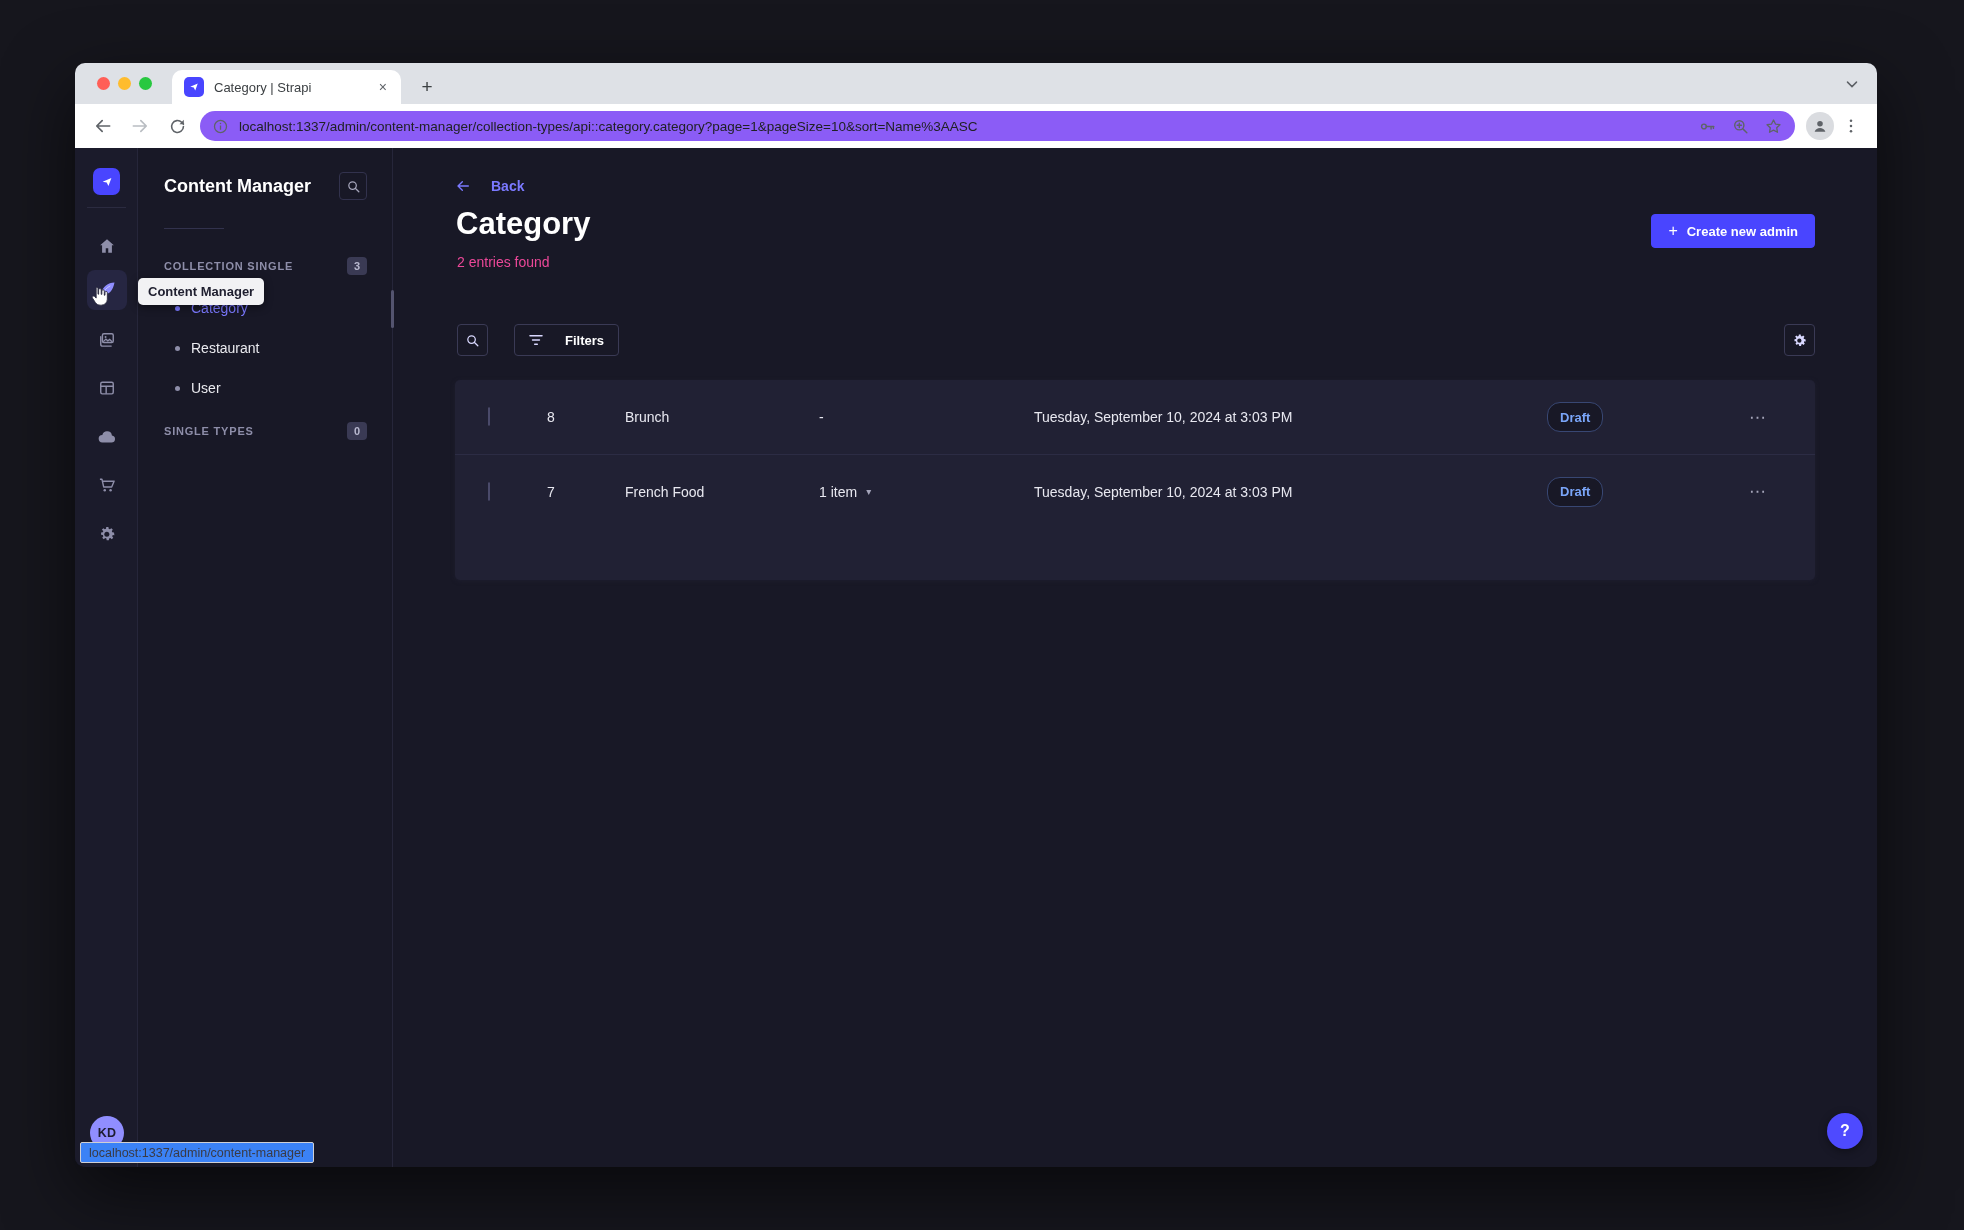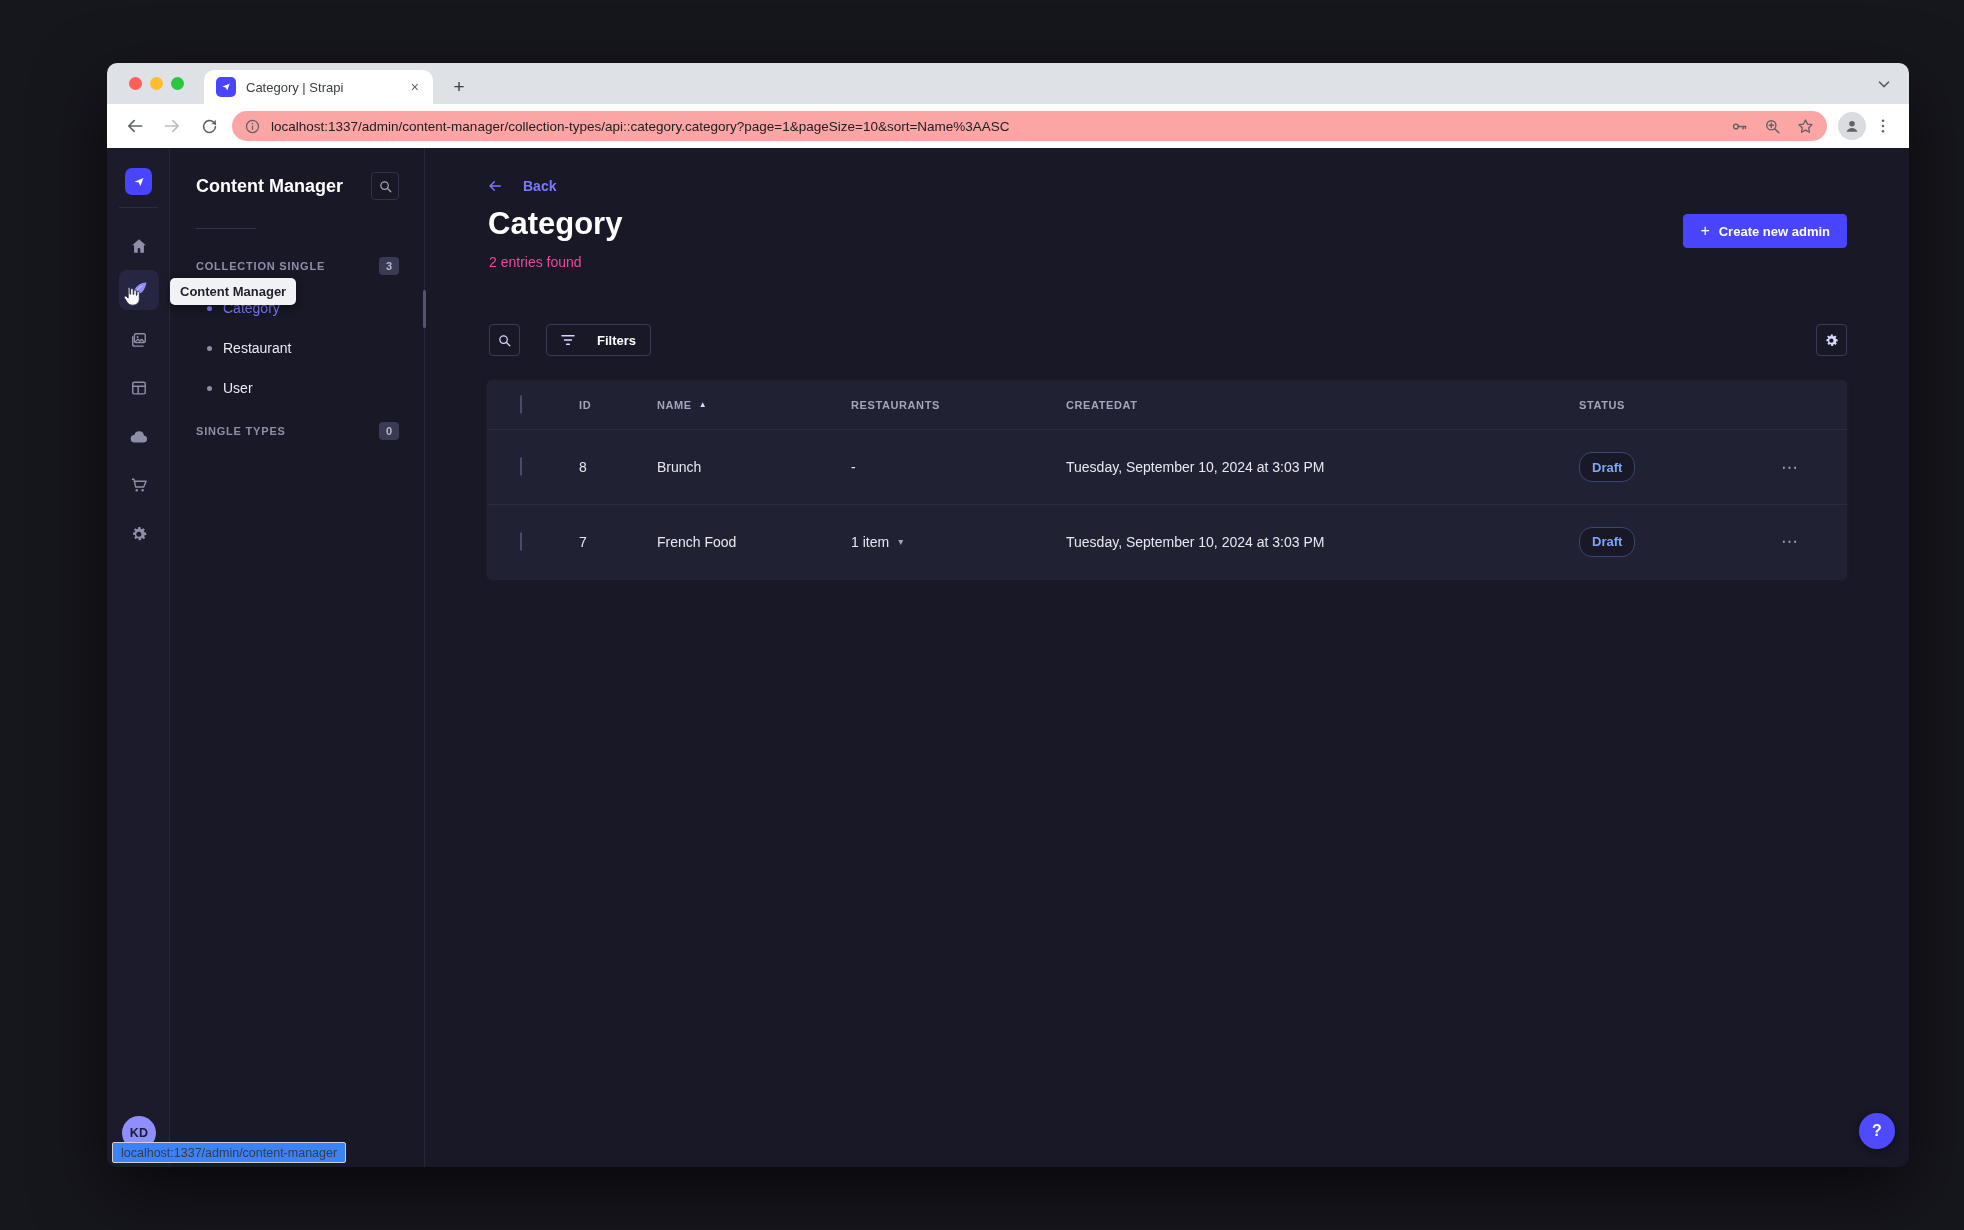--- a/index.html
+++ b/index.html
@@ -8,21 +8,20 @@
     background:#16161d;
     font-family:"Liberation Sans", sans-serif;
     overflow:hidden;
     position:relative;
   }
   .window {
     position:absolute; left:75px; top:63px; width:1802px; height:1104px;
     border-radius:10px; overflow:hidden;
     box-shadow:0 25px 70px rgba(0,0,0,.6);
     background:#181826;
-    margin-left:32px;
   }
   
   .tabbar { position:absolute; left:0; top:0; width:100%; height:41px; background:#dee1e6; }
   .traffic { position:absolute; left:22px; top:14px; display:flex; gap:8px; }
   .traffic span { width:13px; height:13px; border-radius:50%; display:block; }
   .light-red { background:#ff5f57; }
   .light-yellow { background:#febc2e; }
   .light-green { background:#28c840; }
   .tab {
     position:absolute; left:97px; top:7px; width:229px; height:34px;
@@ -39,21 +38,21 @@
     position:absolute; left:338px; top:10px; width:28px; height:28px;
     display:flex; align-items:center; justify-content:center;
     font-size:19px; color:#3c4043; border-radius:50%;
   }
   .tabsearch { position:absolute; right:16px; top:12px; width:18px; height:18px; }
   .urlbar { position:absolute; left:0; top:41px; width:100%; height:44px; background:#ffffff; }
   .navbtns { position:absolute; left:16px; top:10px; display:flex; gap:13px; }
   .navbtns .nbtn { width:24px; height:24px; display:flex; align-items:center; justify-content:center; }
   .omnibox {
     position:absolute; left:125px; top:7px; width:1595px; height:30px;
-    background:#fca5a5; border-radius:15px;
+    background:#8b5cf6; border-radius:15px;
     display:flex; align-items:center; padding:0 12px;
   }
   .omni-url { font-size:13.5px; color:#202124; margin-left:10px; flex:1 1 auto; white-space:nowrap; overflow:hidden; }
   .omni-icons { display:flex; gap:14px; align-items:center; }
   .chrome-avatar {
     position:absolute; right:43px; top:8px; width:28px; height:28px; border-radius:50%;
     background:#dadce0; display:flex; align-items:center; justify-content:center;
   }
   .chrome-menu { position:absolute; right:14px; top:10px; width:24px; height:24px; display:flex; align-items:center; justify-content:center; }
   
@@ -403,40 +402,20 @@
       </button>
 
       <span class="toolbar-gear-btn">
         <svg width="17" height="17" viewBox="0 0 24 24">
             <path d="M20.9 13.5l-2.1-.3a6.9 6.9 0 0 1-.6 1.5l1.3 1.7-1.8 1.8-1.7-1.3c-.5.3-1 .5-1.5.6l-.3 2.1h-2.6l-.3-2.1c-.5-.1-1-.3-1.5-.6l-1.7 1.3-1.8-1.8 1.3-1.7c-.3-.5-.5-1-.6-1.5l-2.1-.3v-2.6l2.1-.3c.1-.5.3-1 .6-1.5L5.8 6.8 7.6 5l1.7 1.3c.5-.3 1-.5 1.5-.6l.3-2.1h2.6l.3 2.1c.5.1 1 .3 1.5.6L17.2 5 19 6.8l-1.3 1.7c.3.5.5 1 .6 1.5l2.1.3z" fill="#d9d8ff"></path>
             <circle cx="11.8" cy="12.2" r="3" fill="#181826"></circle>
           </svg>
       </span>
 
       <div class="table">
-        <div class="trow thead">
-          <span><span class="cbx"></span></span>
-          <span class="th">
-              <span>ID</span>
-            </span>
-          <span class="th">
-            <span>NAME</span>
-            <span class="sort-icon">▲</span>
-          </span>
-          <span class="th">
-              <span>RESTAURANTS</span>
-            </span>
-          <span class="th">
-              <span>CREATEDAT</span>
-            </span>
-          <span class="th">
-              <span>STATUS</span>
-            </span>
-          <span></span>
-        </div>
 
         <div class="trow tbody-row">
           <span><span class="cbx"></span></span>
           <span class="td">8</span>
           <span class="td">Brunch</span>
           <span class="td">-</span>
           <span class="td">Tuesday, September 10, 2024 at 3:03 PM</span>
           <span><span class="status-badge">Draft</span></span>
           <span class="row-actions">⋯</span>
         </div>

